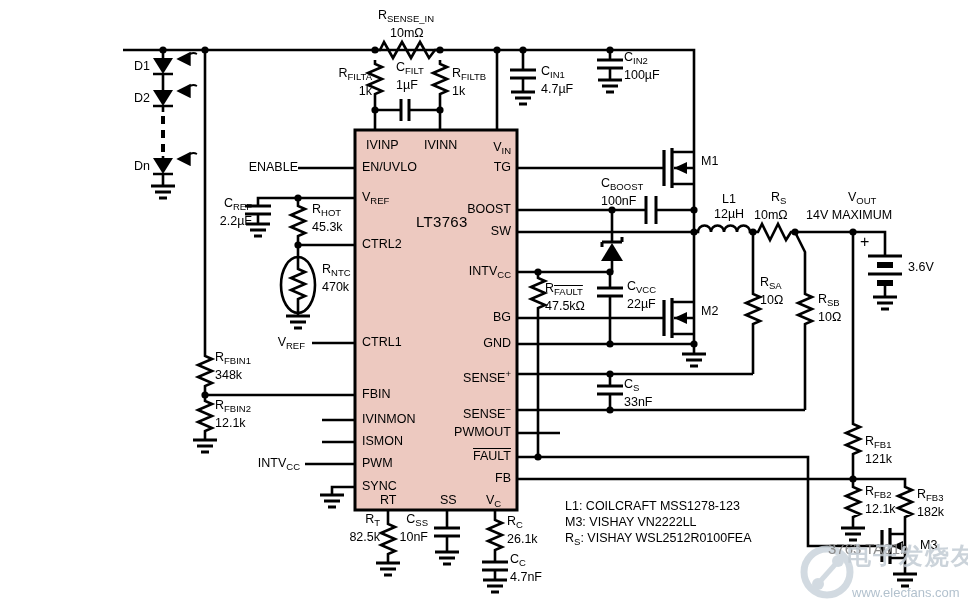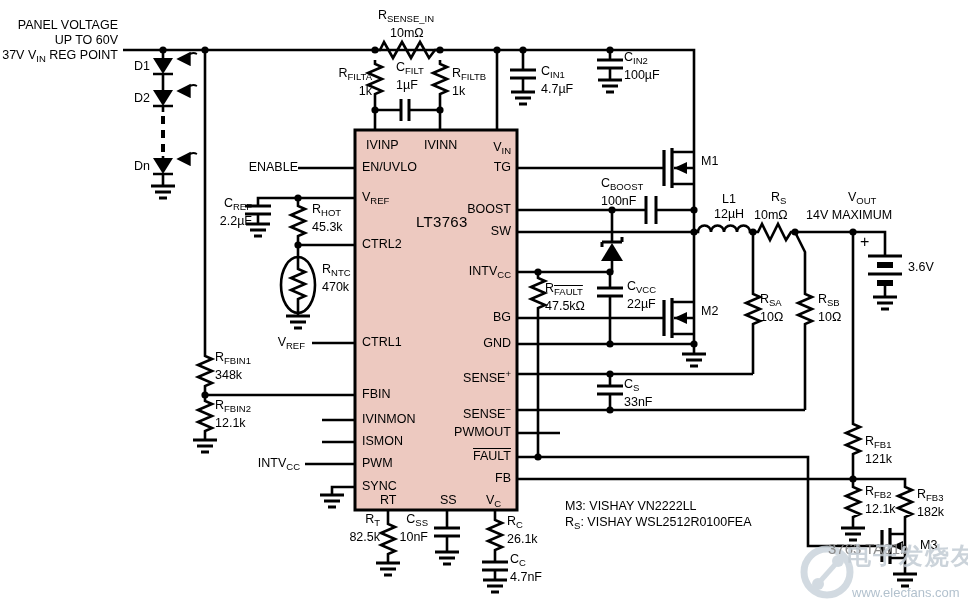--- a/index.html
+++ b/index.html
@@ -254,25 +254,20 @@
   </g>
 
   <g opacity="0.8">
     <circle cx="827" cy="572" r="23" fill="none" stroke="#c8d2da" stroke-width="7"></circle>
     <circle cx="818" cy="584" r="6" fill="#c8d2da"></circle>
     <circle cx="838" cy="561" r="6" fill="#c8d2da"></circle>
     <path d="M816,586 L840,559" stroke="#c8d2da" stroke-width="5" fill="none"></path>
   </g>
 </svg>
 
-<div class="lbl ra" style="right:850px;top:18px">
-  <div>PANEL VOLTAGE</div>
-  <div>UP TO 60V</div>
-  <div><span>37V V</span><span class="sub">IN</span><span> REG POINT</span></div>
-</div>
 
 <div class="lbl ra" style="right:818px;top:59px"><span>D1</span></div>
 <div class="lbl ra" style="right:818px;top:91px"><span>D2</span></div>
 <div class="lbl ra" style="right:818px;top:159px"><span>Dn</span></div>
 
 <div class="lbl" style="left:378px;top:8px">
   <div><span>R</span><span class="sub">SENSE_IN</span></div>
   <div style="padding-left:12px">10mΩ</div>
 </div>
 <div class="lbl ra" style="right:596px;top:66px">
@@ -390,21 +385,21 @@
 <div class="lbl" style="left:908px;top:260px"><span>3.6V</span></div>
 <div class="lbl" style="left:545px;top:281px">
   <div><span>R</span><span class="sub ovl">FAULT</span></div>
   <div>47.5kΩ</div>
 </div>
 <div class="lbl" style="left:627px;top:279px">
   <div><span>C</span><span class="sub">VCC</span></div>
   <div>22µF</div>
 </div>
 <div class="lbl" style="left:701px;top:304px"><span>M2</span></div>
-<div class="lbl" style="left:760px;top:292px">
+<div class="lbl" style="left:760px;top:275px">
   <div><span>R</span><span class="sub">SA</span></div>
   <div>10Ω</div>
 </div>
 <div class="lbl" style="left:818px;top:292px">
   <div><span>R</span><span class="sub">SB</span></div>
   <div>10Ω</div>
 </div>
 <div class="lbl" style="left:624px;top:377px">
   <div><span>C</span><span class="sub">S</span></div>
   <div>33nF</div>
@@ -418,20 +413,21 @@
   <div><span>R</span><span class="sub">FB2</span></div>
   <div>12.1k</div>
 </div>
 <div class="lbl" style="left:917px;top:487px">
   <div><span>R</span><span class="sub">FB3</span></div>
   <div>182k</div>
 </div>
 <div class="lbl" style="left:920px;top:538px"><span>M3</span></div>
 
 <div class="lbl" style="left:565px;top:498px">
+  <div style="line-height:16px">L1: COILCRAFT MSS1278-123</div>
   <div style="line-height:16px">M3: VISHAY VN2222LL</div>
   <div style="line-height:17px"><span>R</span><span class="sub">S</span><span>: VISHAY WSL2512R0100FEA</span></div>
 </div>
 
 <div class="lbl fig" style="left:828px;top:541px"><span>3763 TA01b</span></div>
 
 <div class="wm-cn" style="left:847px;top:540px"><span>电子发烧友</span></div>
 <div class="wm-url" style="left:852px;top:585px"><span>www.elecfans.com</span></div>
 
 </div>

